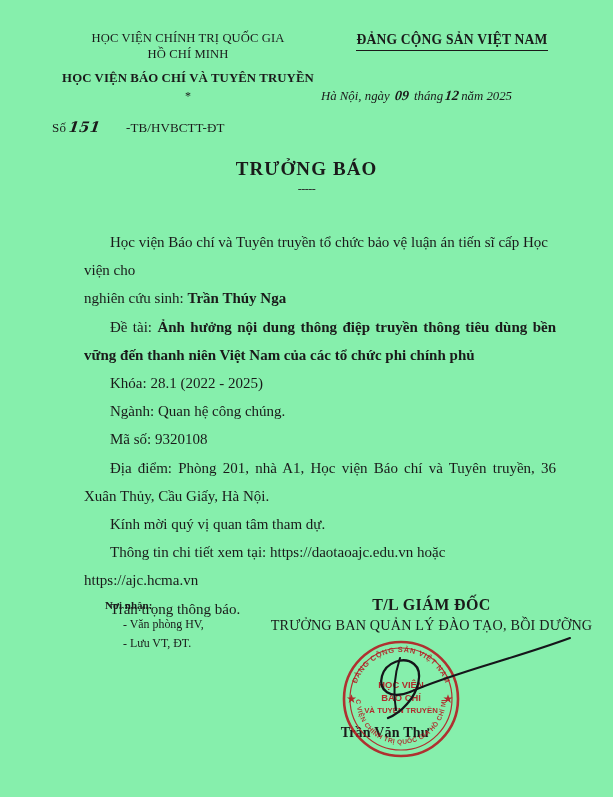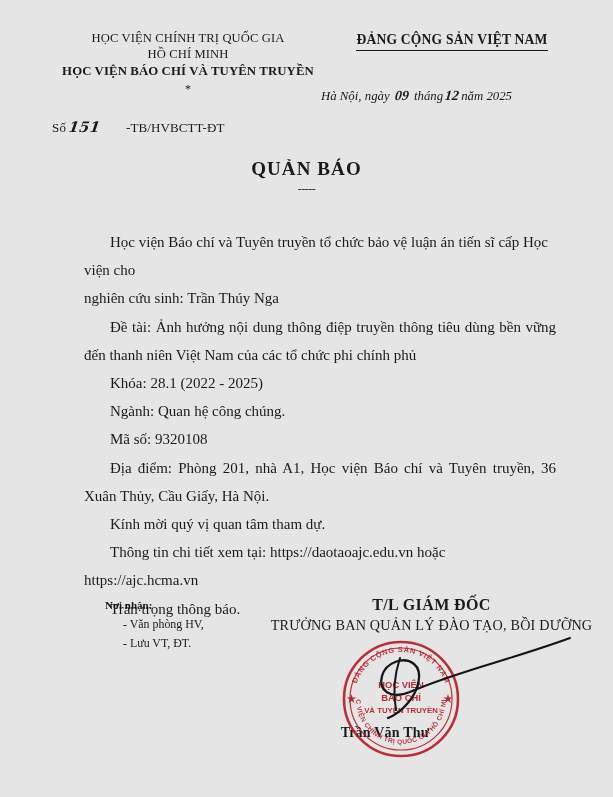--- a/index.html
+++ b/index.html
@@ -12,21 +12,21 @@
     height: 797px;
     position: relative;
     overflow: hidden;
     font-family: "Liberation Serif", "DejaVu Serif", serif;
     color: #1a1a1a;
     -webkit-font-smoothing: antialiased;
   }
   .page {
     position: absolute;
     inset: 0;
-    background: #e5e5e5;
+    background: #86efac;
   }
 
   
   .header {
     position: absolute;
     top: 30px;
     left: 0;
     width: 613px;
     height: 110px;
   }
@@ -39,21 +39,21 @@
     line-height: 1.28;
   }
   .org-line1, .org-line2 {
     font-size: 12.6px;
     letter-spacing: .1px;
   }
   .org-line3 {
     font-size: 12.8px;
     font-weight: bold;
     letter-spacing: .1px;
-    margin-top: 1px;
+    margin-top: 8px;
   }
   .org-star {
     font-size: 12px;
     margin-top: 2px;
     letter-spacing: 0;
   }
   .doc-number {
     position: absolute;
     left: 52px;
     top: 88px;
@@ -137,27 +137,27 @@
   .body-block {
     position: absolute;
     top: 228px;
     left: 84px;
     width: 472px;
     font-size: 15px;
     line-height: 28.2px;
   }
   .para { text-indent: 26px; }
   .para.no-indent { text-indent: 0; }
-  .bold { font-weight: normal; }
+  .bold { font-weight: bold; }
   .topic {
     text-indent: 26px;
     font-weight: normal;
     text-align: justify;
   }
-  .topic .bold-run { font-weight: normal; }
+  .topic .bold-run { font-weight: bold; }
   .detail { text-indent: 26px; }
   .place { text-indent: 26px; text-align: justify; }
 
   
   .footer { position: absolute; top: 596px; left: 0; width: 613px; }
   .recipients {
     position: absolute;
     left: 105px;
     top: 0;
     font-size: 12.4px;
@@ -242,21 +242,21 @@
 
     <div class="date-line">
       <span>Hà Nội, ngày</span>
       <span class="hw">09</span>
       <span>tháng</span><span class="hw">12</span><span>năm</span>
       <span>2025</span>
     </div>
   </div>
 
   <div class="title-block">
-    <div class="doc-title">QUẢN BÁO</div>
+    <div class="doc-title">TRƯỞNG BÁO</div>
     <div class="dash-sep">-----</div>
   </div>
 
   <div class="body-block">
 
     <div class="para">
       <span>Học viện Báo chí và Tuyên truyền tổ chức bảo vệ luận án tiến sĩ cấp Học viện cho</span>
     </div>
 
     <div class="para no-indent">

